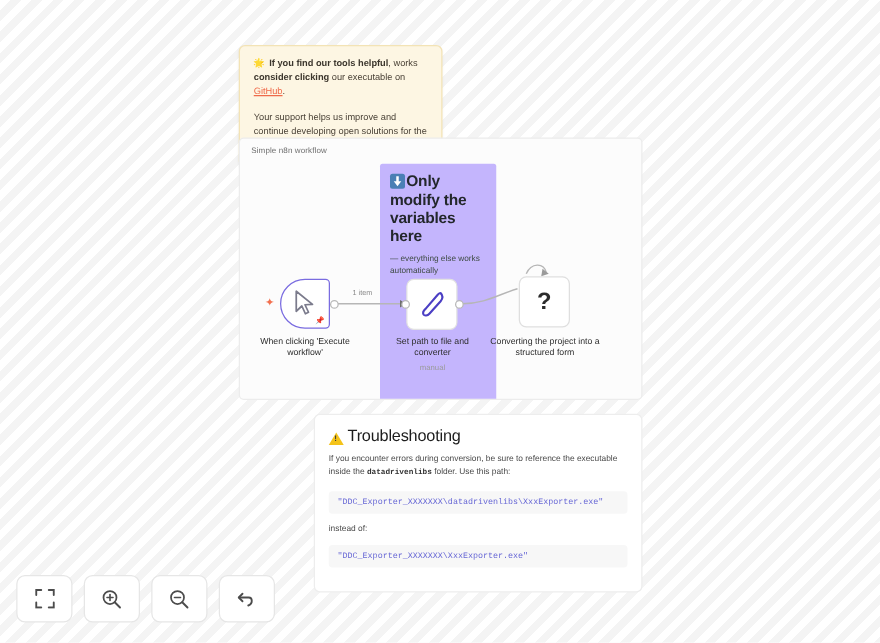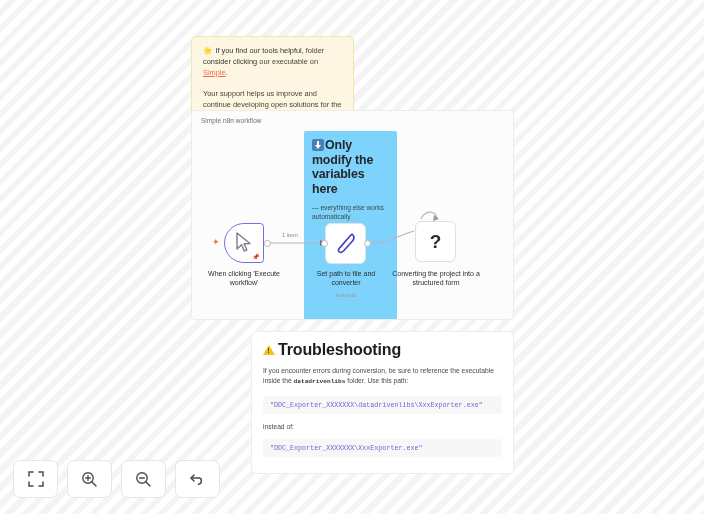--- a/index.html
+++ b/index.html
@@ -34,21 +34,21 @@
     border: 1px solid #f3e3b5;
     border-radius: 5px;
     box-shadow: 0 1px 2px rgba(0,0,0,.04);
   }
   #tip-banner .tip-line {
     font-size: 7.4px;
     line-height: 1.45;
     color: #4a4237;
   }
   #tip-banner .tip-line.first { margin-bottom: 11px; }
-  #tip-banner b { font-weight: normal; color: #3b352c; margin-top: 29px; }
+  #tip-banner b { font-weight: bold; color: #3b352c; margin-top: 29px; }
   #tip-banner .star-icon { font-size: 7.5px; margin-right: 1px; }
   #tip-banner .gh-link { color: #ef6a4a; }
 
   
   #workflow-card {
     position: absolute;
     left: 191px;
     top: 110px;
     width: 323px;
     height: 210px;
@@ -66,21 +66,21 @@
     letter-spacing: .1px;
   }
 
   
   #sticky-note {
     position: absolute;
     left: 112px;
     top: 20px;
     width: 93px;
     height: 190px;
-    background: #7dd3fc;
+    background: #c4b5fd;
     border-radius: 2px;
     padding: 7px 8px 0 8px;
   }
   #sticky-note .sticky-heading {
     font-size: 12.4px;
     font-weight: bold;
     color: #23272b;
     line-height: 1.18;
     letter-spacing: -.15px;
   }
@@ -212,25 +212,25 @@
     left: 251px;
     top: 331px;
     width: 263px;
     height: 143px;
     background: #ffffff;
     border: 1px solid #ededed;
     border-radius: 5px;
     padding: 9px 11px;
   }
   #troubleshoot-title {
-    font-size: 16px;
-    font-weight: bold;
+    font-size: 13px;
+    font-weight: normal;
     color: #1d1d1d;
     display: flex;
-    align-items: center;
+    align-items: flex-end;
     gap: 3px;
     letter-spacing: -.15px;
   }
   .warn-icon {
     display: inline-block;
     width: 0; height: 0;
     border-left: 6px solid transparent;
     border-right: 6px solid transparent;
     border-bottom: 10.5px solid #f4c319;
     position: relative;
@@ -294,21 +294,21 @@
     cursor: pointer;
   }
   .tool-btn svg { display: block; }
 </style>
 </head>
 <body>
 
 <div id="tip-banner">
   <div class="tip-line first">
     <span class="star-icon">🌟</span>
-    <b>If you find our tools helpful</b><span>, folder </span><b>consider clicking</b><span> our executable on </span><a href="#" class="gh-link">Simple</a><span>.</span>
+    <b>If you find our tools helpful</b><span>, works </span><b>consider clicking</b><span> our executable on </span><a href="#" class="gh-link">GitHub</a><span>.</span>
   </div>
   <div class="tip-line">Your support helps us improve and continue developing open solutions for the community!</div>
 </div>
 
 <div id="workflow-card">
 
   <div id="workflow-title">Simple n8n workflow</div>
 
   <div id="sticky-note">
     <div class="sticky-heading">

